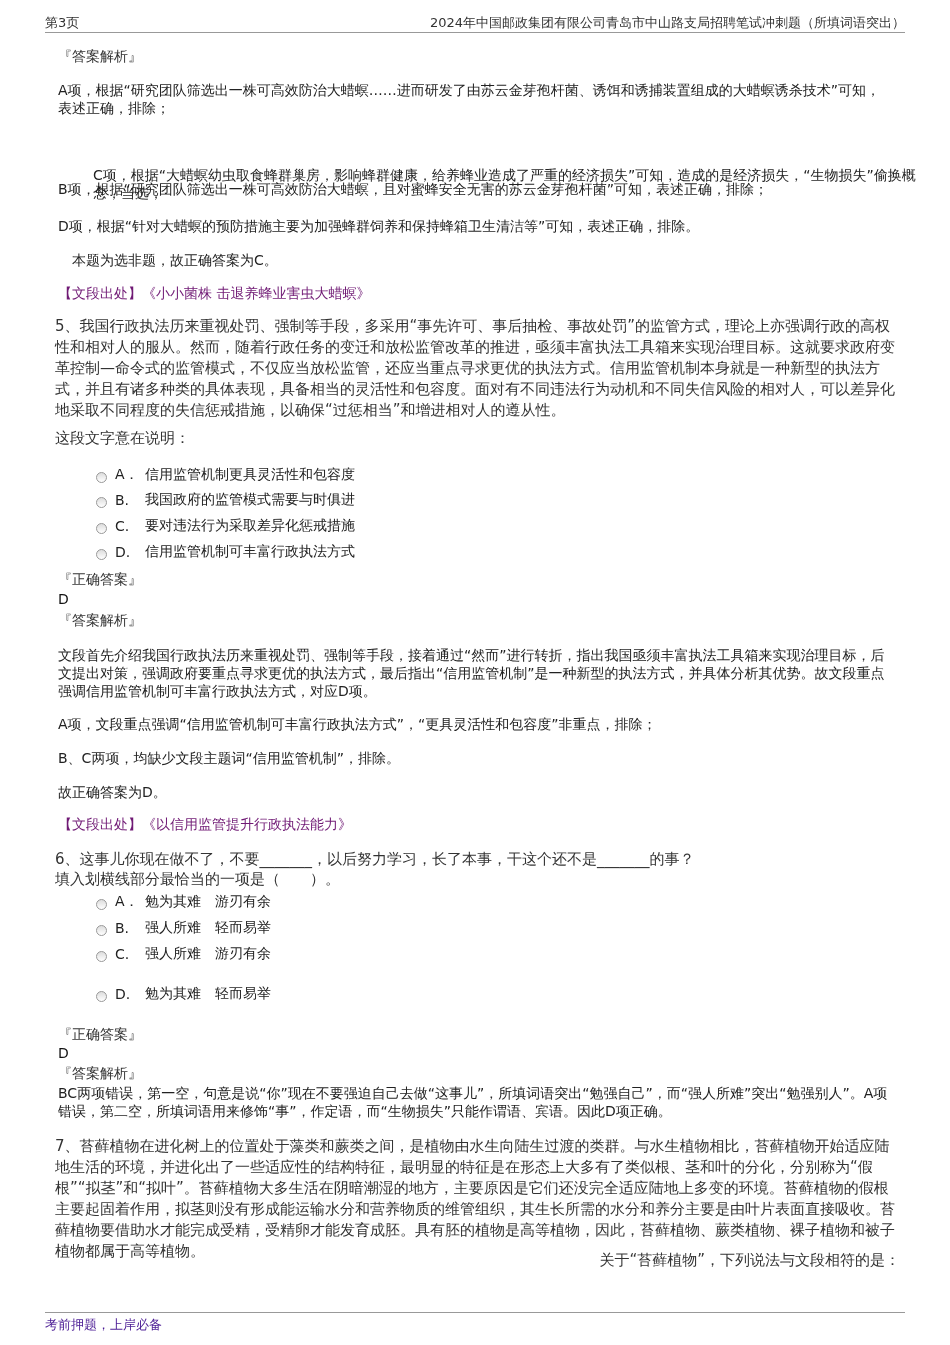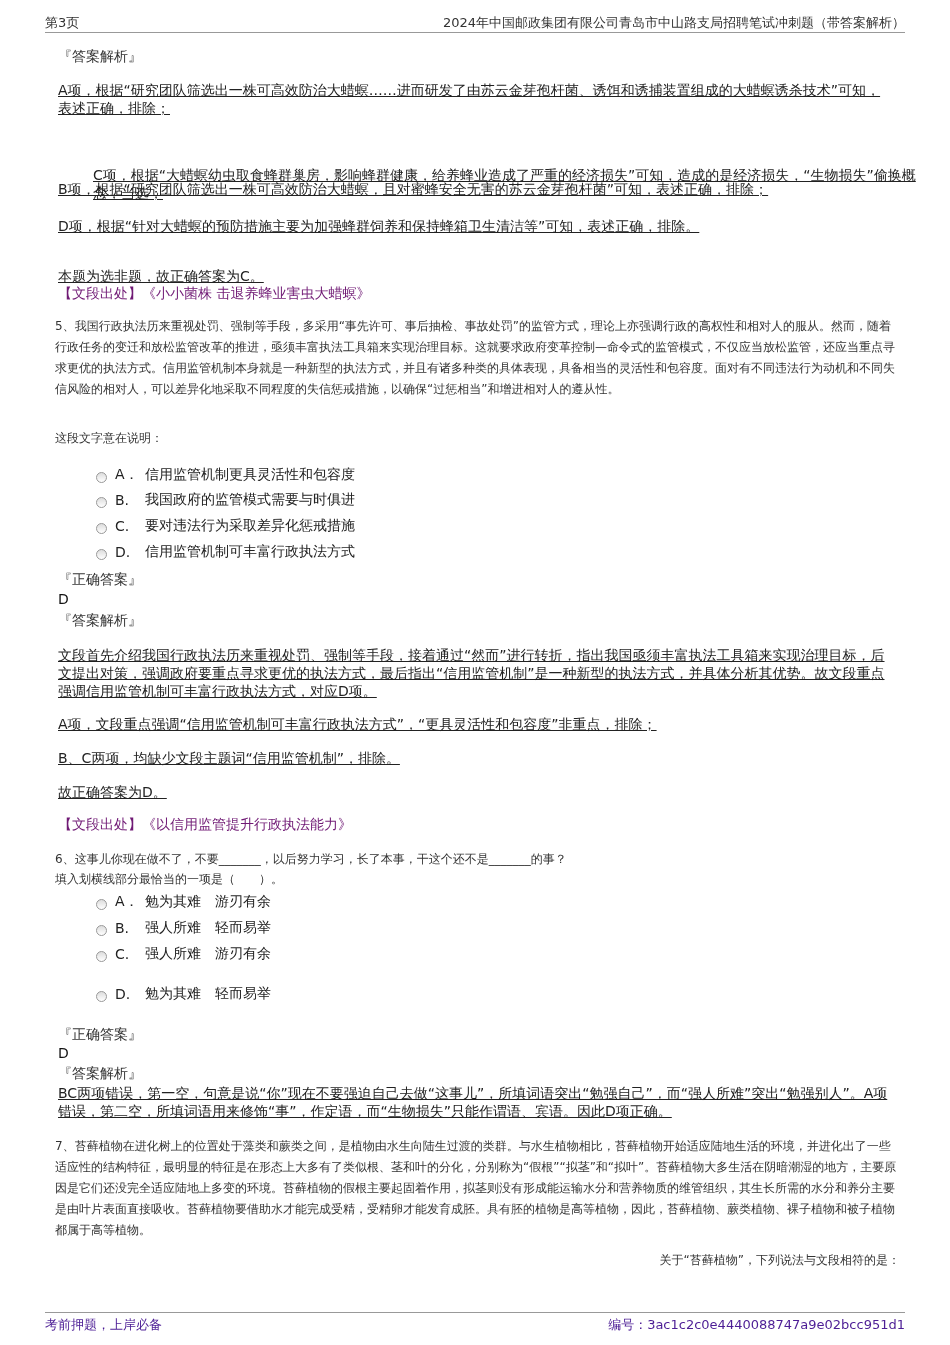--- a/index.html
+++ b/index.html
@@ -6,44 +6,44 @@
   body { width: 950px; height: 1345px; position: relative; overflow: hidden;
          font-family: "DejaVu Sans", "Liberation Sans", sans-serif; color: #222; }
   .header { position: absolute; left: 45px; top: 12px; width: 860px; height: 20px;
             border-bottom: 1px solid #999; font-size: 13px; color: #333; }
   .header .left { position: absolute; left: 0; top: 2px; }
   .header .right { position: absolute; right: 0; top: 2px; }
   .footer { position: absolute; left: 45px; top: 1312px; width: 860px; height: 20px;
             border-top: 1px solid #999; font-size: 13px; color: #4c1d95; }
   .footer .left { position: absolute; left: 0; top: 3px; }
   .footer .right { position: absolute; right: 0; top: 3px; }
-  .blk { position: absolute; left: 58px; width: 830px; font-size: 14px; line-height: 18px; color: #222; text-decoration: underline; }
-  .small { position: absolute; left: 55px; width: 845px; font-size: 12px; line-height: 21px; color: #333; }
+  .blk { position: absolute; left: 58px; width: 830px; font-size: 14px; line-height: 18px; color: #222; }
+  .small { position: absolute; left: 55px; width: 845px; font-size: 15px; line-height: 21px; color: #333; }
   .label { position: absolute; left: 58px; font-size: 14px; color: #333; }
   .ans { position: absolute; left: 58px; font-size: 14px; color: #111; }
   .opt { position: absolute; left: 96px; font-size: 14px; color: #222; display: flex; align-items: center; }
   .radio { width: 9px; height: 9px; border: 1px solid #999; border-radius: 50%;
            background: linear-gradient(#ddd, #fff); margin-right: 8px; margin-top: 4px; }
   .opt .letter { width: 30px; }
   .source { position: absolute; left: 58px; font-size: 14px; color: #701a75; }
 </style>
 </head>
 <body>
 
 <div class="header">
   <span class="left">第3页</span>
-  <span class="right">2024年中国邮政集团有限公司青岛市中山路支局招聘笔试冲刺题（带答案解析）</span>
+  <span class="right">2024年中国邮政集团有限公司青岛市中山路支局招聘笔试冲刺题（所填词语突出）</span>
 </div>
 
 <div class="label" style="top:48px;">『答案解析』</div>
 <div class="blk" style="top:81px;">A项，根据“研究团队筛选出一株可高效防治大蜡螟……进而研发了由苏云金芽孢杆菌、诱饵和诱捕装置组成的大蜡螟诱杀技术”可知，表述正确，排除；</div>
 <div class="blk" style="top:132px;margin-top:48px;">B项，根据“研究团队筛选出一株可高效防治大蜡螟，且对蜜蜂安全无害的苏云金芽孢杆菌”可知，表述正确，排除；</div>
 <div class="blk" style="top:166px;margin-left:35px;">C项，根据“大蜡螟幼虫取食蜂群巢房，影响蜂群健康，给养蜂业造成了严重的经济损失”可知，造成的是经济损失，“生物损失”偷换概念，当选；</div>
 <div class="blk" style="top:217px;">D项，根据“针对大蜡螟的预防措施主要为加强蜂群饲养和保持蜂箱卫生清洁等”可知，表述正确，排除。</div>
-<div class="blk" style="top:267px;">本题为选非题，故正确答案为C。</div>
+<div class="blk" style="top:251px;margin-left:14px;">本题为选非题，故正确答案为C。</div>
 <div class="source" style="top:285px;">【文段出处】《小小菌株 击退养蜂业害虫大蜡螟》</div>
 
 <div class="small" style="top:316px;">5、我国行政执法历来重视处罚、强制等手段，多采用“事先许可、事后抽检、事故处罚”的监管方式，理论上亦强调行政的高权性和相对人的服从。然而，随着行政任务的变迁和放松监管改革的推进，亟须丰富执法工具箱来实现治理目标。这就要求政府变革控制—命令式的监管模式，不仅应当放松监管，还应当重点寻求更优的执法方式。信用监管机制本身就是一种新型的执法方式，并且有诸多种类的具体表现，具备相当的灵活性和包容度。面对有不同违法行为动机和不同失信风险的相对人，可以差异化地采取不同程度的失信惩戒措施，以确保“过惩相当”和增进相对人的遵从性。</div>
 <div class="small" style="top:428px;">这段文字意在说明：</div>
 
 <div class="opt" style="top:466px;">
   <span class="radio"></span>
   <span class="letter">A．</span>
   <span>信用监管机制更具灵活性和包容度</span>
 </div>
@@ -99,14 +99,13 @@
 <div class="label" style="top:1026px;">『正确答案』</div>
 <div class="ans" style="top:1045px;">D</div>
 <div class="label" style="top:1065px;">『答案解析』</div>
 <div class="blk" style="top:1084px; left:58px;">BC两项错误，第一空，句意是说“你”现在不要强迫自己去做“这事儿”，所填词语突出“勉强自己”，而“强人所难”突出“勉强别人”。A项错误，第二空，所填词语用来修饰“事”，作定语，而“生物损失”只能作谓语、宾语。因此D项正确。</div>
 
 <div class="small" style="top:1136px;">7、苔藓植物在进化树上的位置处于藻类和蕨类之间，是植物由水生向陆生过渡的类群。与水生植物相比，苔藓植物开始适应陆地生活的环境，并进化出了一些适应性的结构特征，最明显的特征是在形态上大多有了类似根、茎和叶的分化，分别称为“假根”“拟茎”和“拟叶”。苔藓植物大多生活在阴暗潮湿的地方，主要原因是它们还没完全适应陆地上多变的环境。苔藓植物的假根主要起固着作用，拟茎则没有形成能运输水分和营养物质的维管组织，其生长所需的水分和养分主要是由叶片表面直接吸收。苔藓植物要借助水才能完成受精，受精卵才能发育成胚。具有胚的植物是高等植物，因此，苔藓植物、蕨类植物、裸子植物和被子植物都属于高等植物。</div>
 <div class="small" style="top:1250px;text-align:right;">关于“苔藓植物”，下列说法与文段相符的是：</div>
 
 <div class="footer">
   <span class="left">考前押题，上岸必备</span>
-  <span class="right"><span>编号：</span><span>3ac1c2c0e4440088747a9e02bcc951d1</span></span>
 </div>
 
 </body></html>

